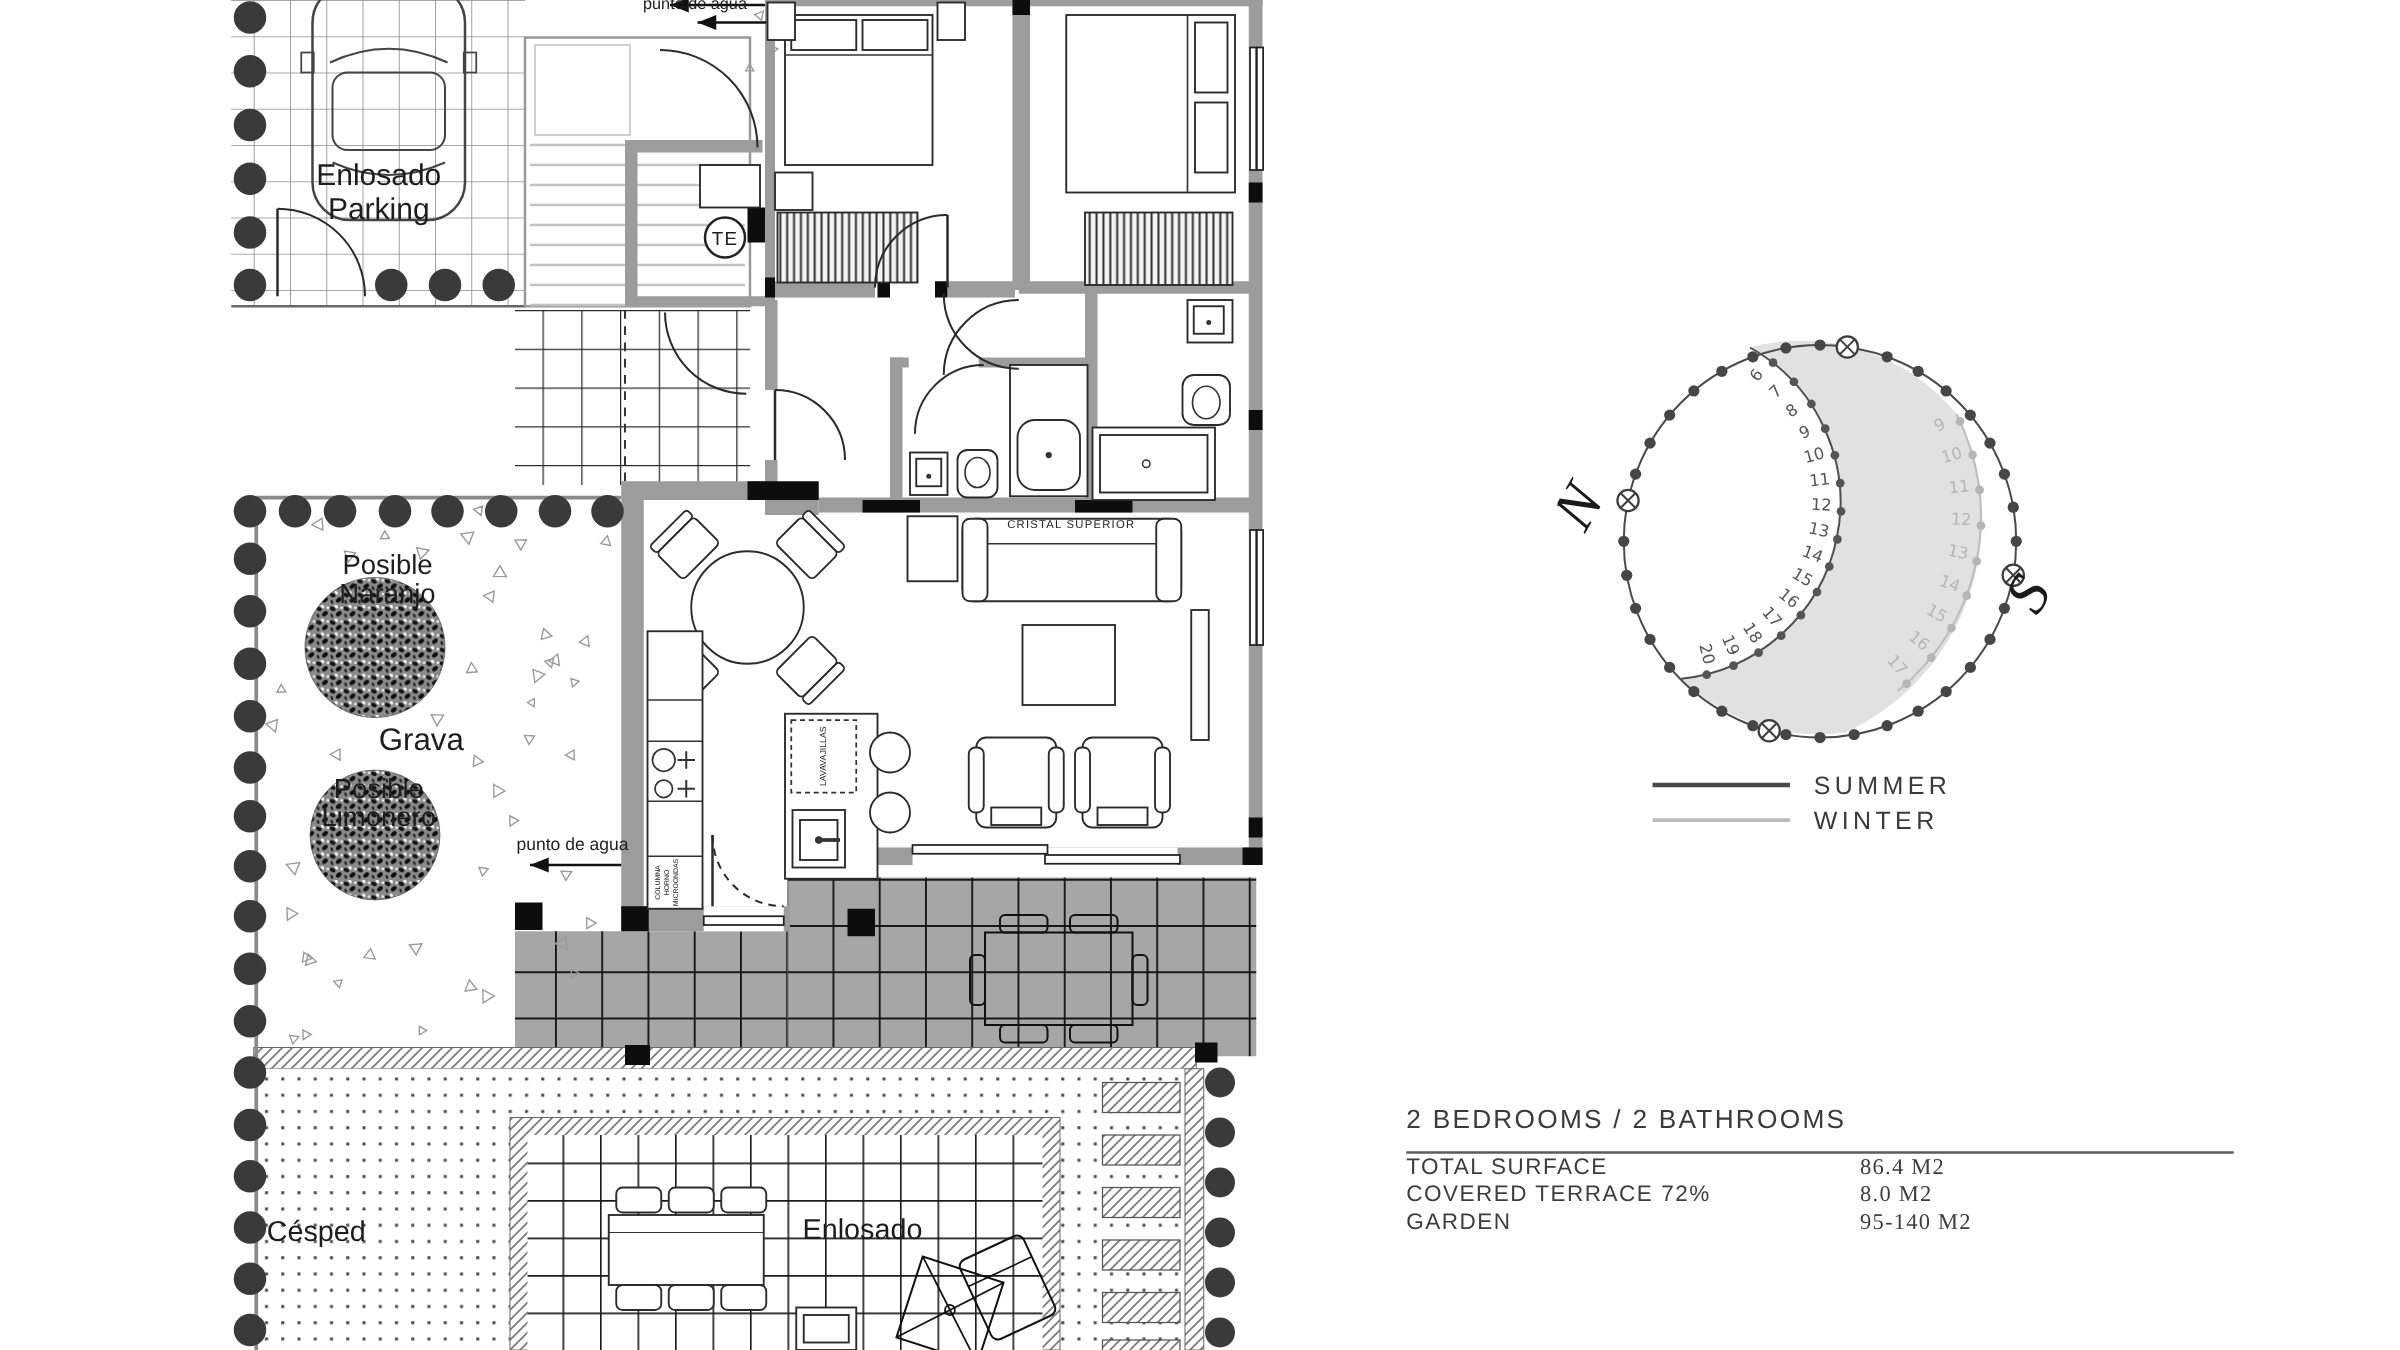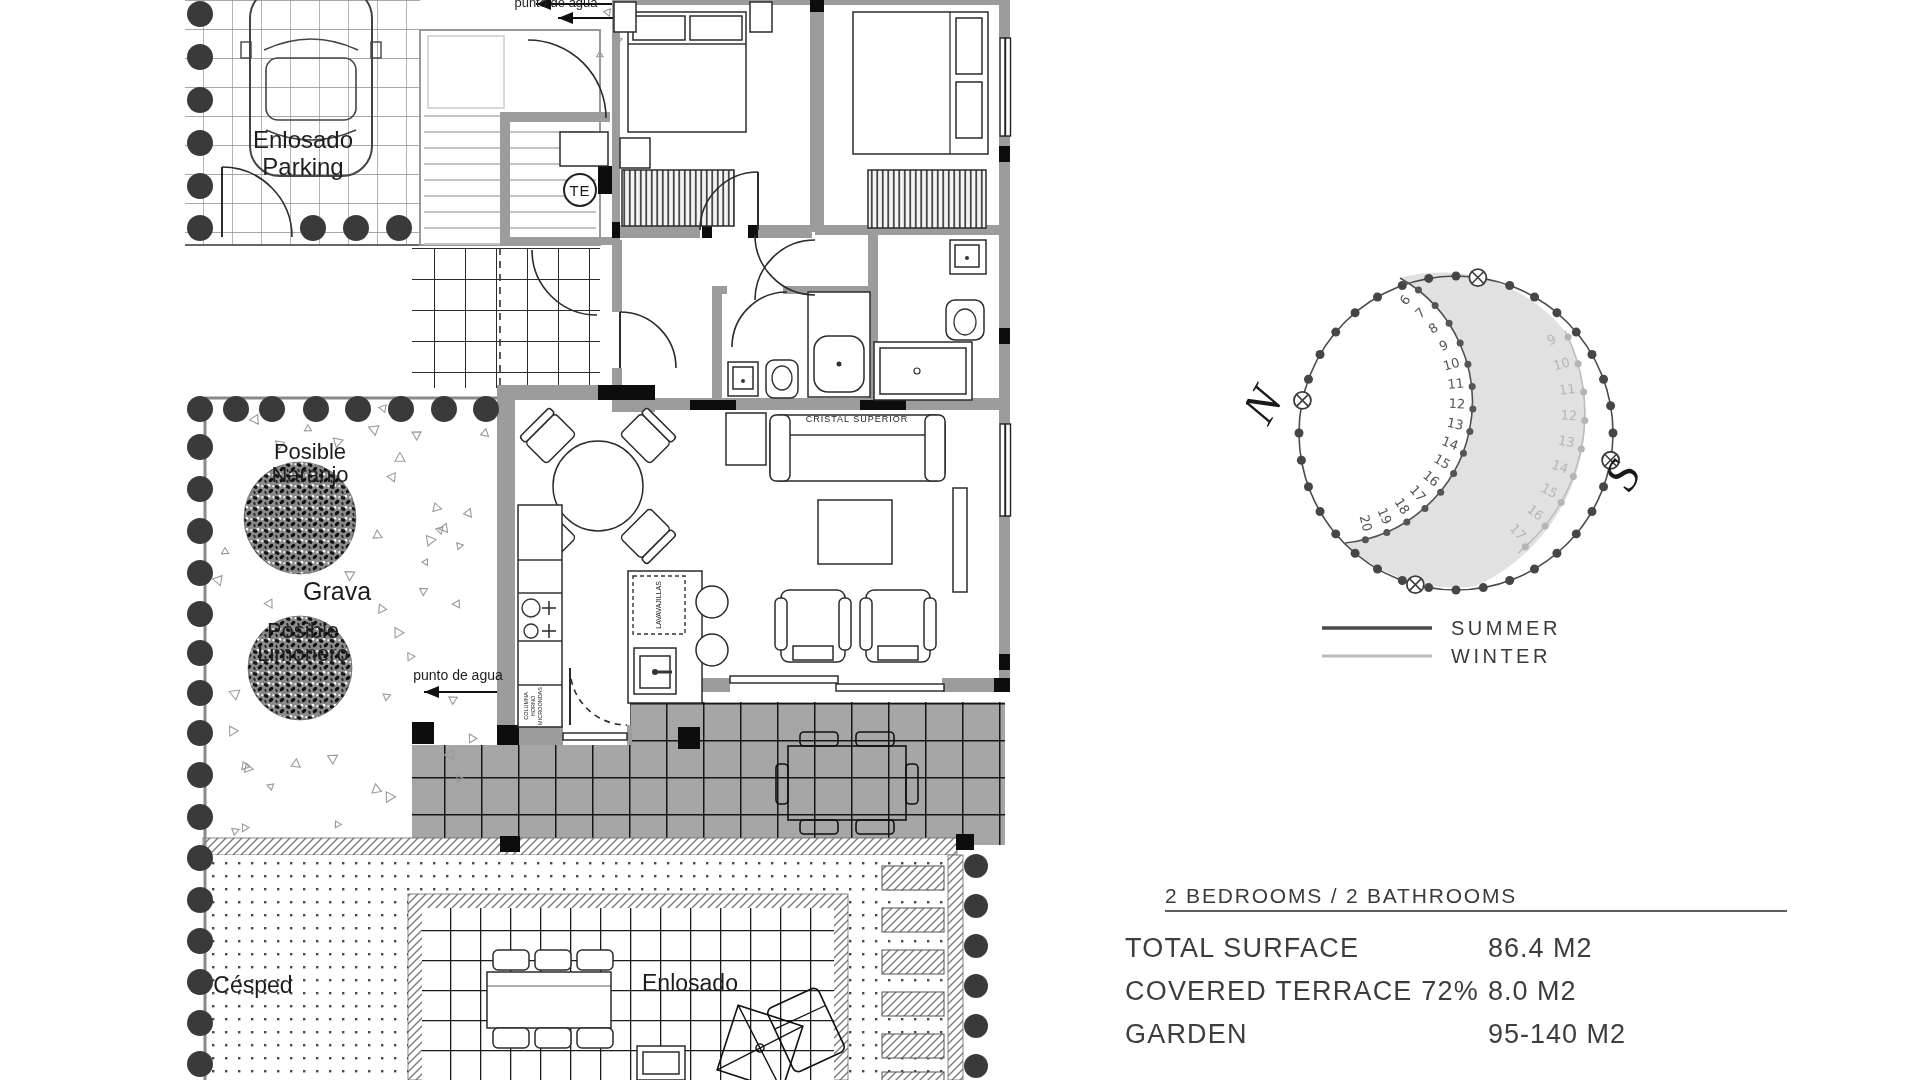--- a/index.html
+++ b/index.html
@@ -2,24 +2,24 @@
 <html><head>
 <meta charset="utf-8">
 <style>
   html,body{margin:0;padding:0;background:#fff;width:1920px;height:1080px;overflow:hidden;
     font-family:"Liberation Sans",sans-serif;}
   #stage{position:relative;width:1920px;height:1080px;background:#fff;}
   #plan{position:absolute;left:0;top:0;}
   #sun{position:absolute;left:1246px;top:228px;}
   .plan-label{fill:#1d1d1d;font-family:"Liberation Sans",sans-serif;}
   #details{position:absolute;left:1125px;top:884px;width:662px;color:#3d3d3d;}
-  #details .d-header{font-size:21px;letter-spacing:1.8px;padding-bottom:2px;
-    border-bottom:2px solid #5c5c5c;color:#3a3a3a;margin-left:40px;}
-  #details .d-row{position:relative;margin-top:21px;font-size:27px;letter-spacing:1.2px;height:22px;}
-  #details .d-value{position:absolute;left:363px;top:0;letter-spacing:1px;}
+  #details .d-header{font-size:21px;letter-spacing:1.8px;padding-bottom:13px;
+    border-bottom:2px solid #5c5c5c;color:#3a3a3a;}
+  #details .d-row{position:relative;font-size:18px;letter-spacing:1.2px;height:22px;}
+  #details .d-value{position:absolute;left:363px;top:0;letter-spacing:1px;font-family:Liberation Serif, serif;}
   .legend-text{font-size:20px;letter-spacing:3.5px;fill:#3a3a3a;}
   .ns-label{font-family:"Liberation Serif",serif;font-style:italic;font-size:48px;fill:#1a1a1a;}
 </style>
 </head>
 <body>
 
 <div id="stage">
 
   <svg id="plan" width="1020" height="1080" viewBox="0 0 1020 1080">
     <defs>

